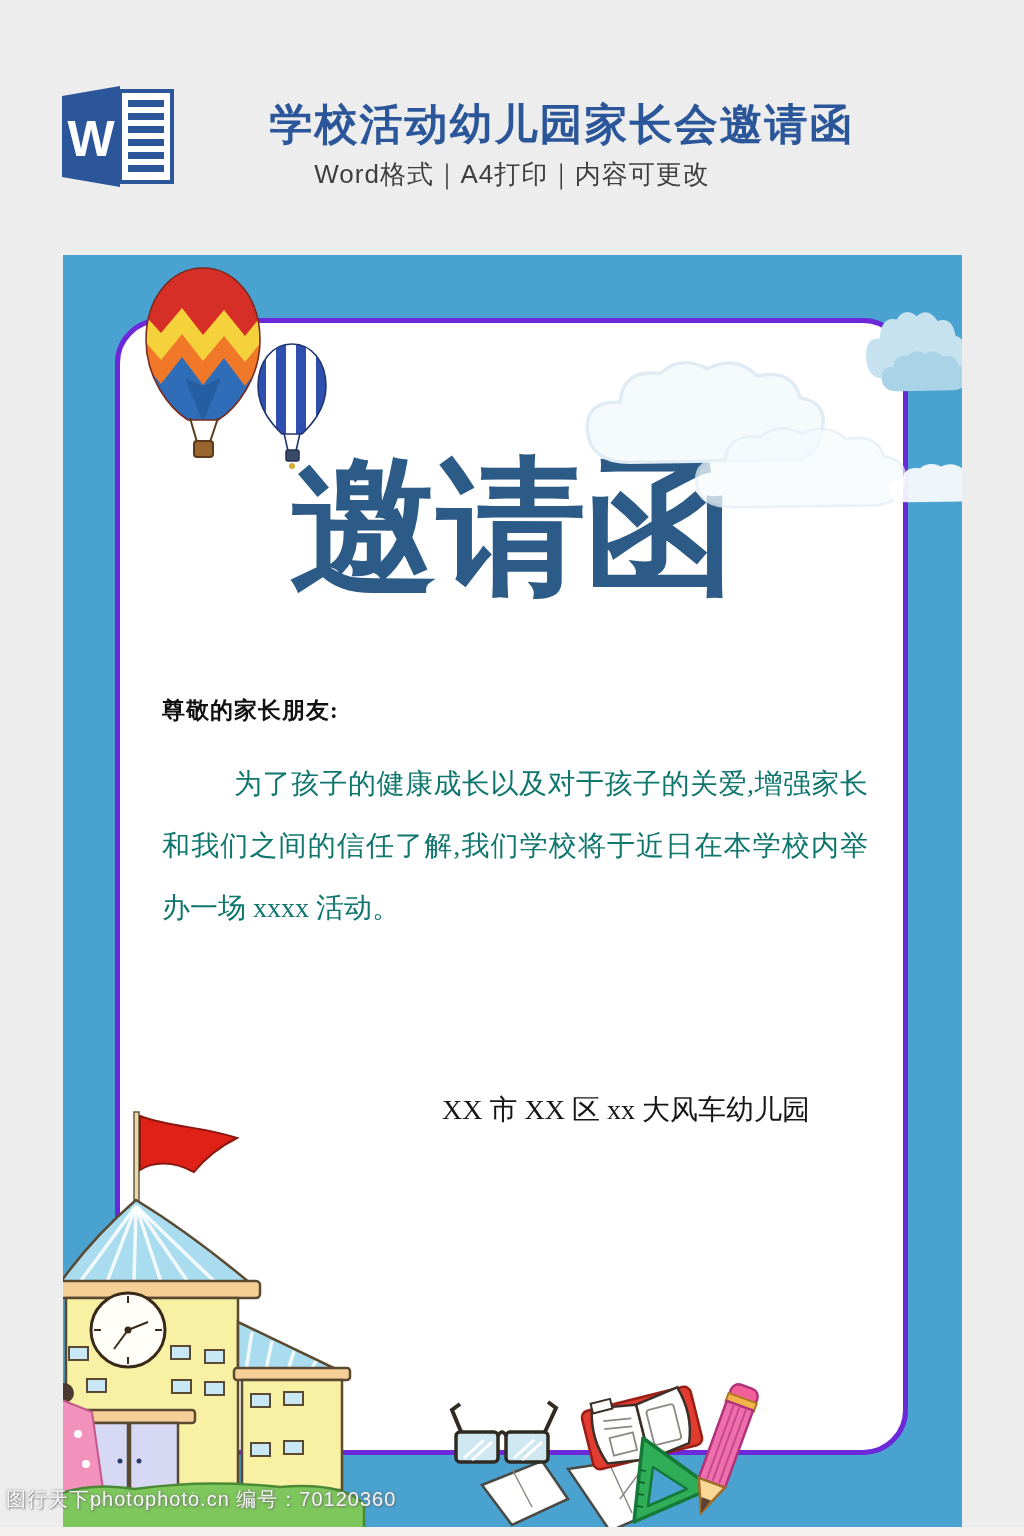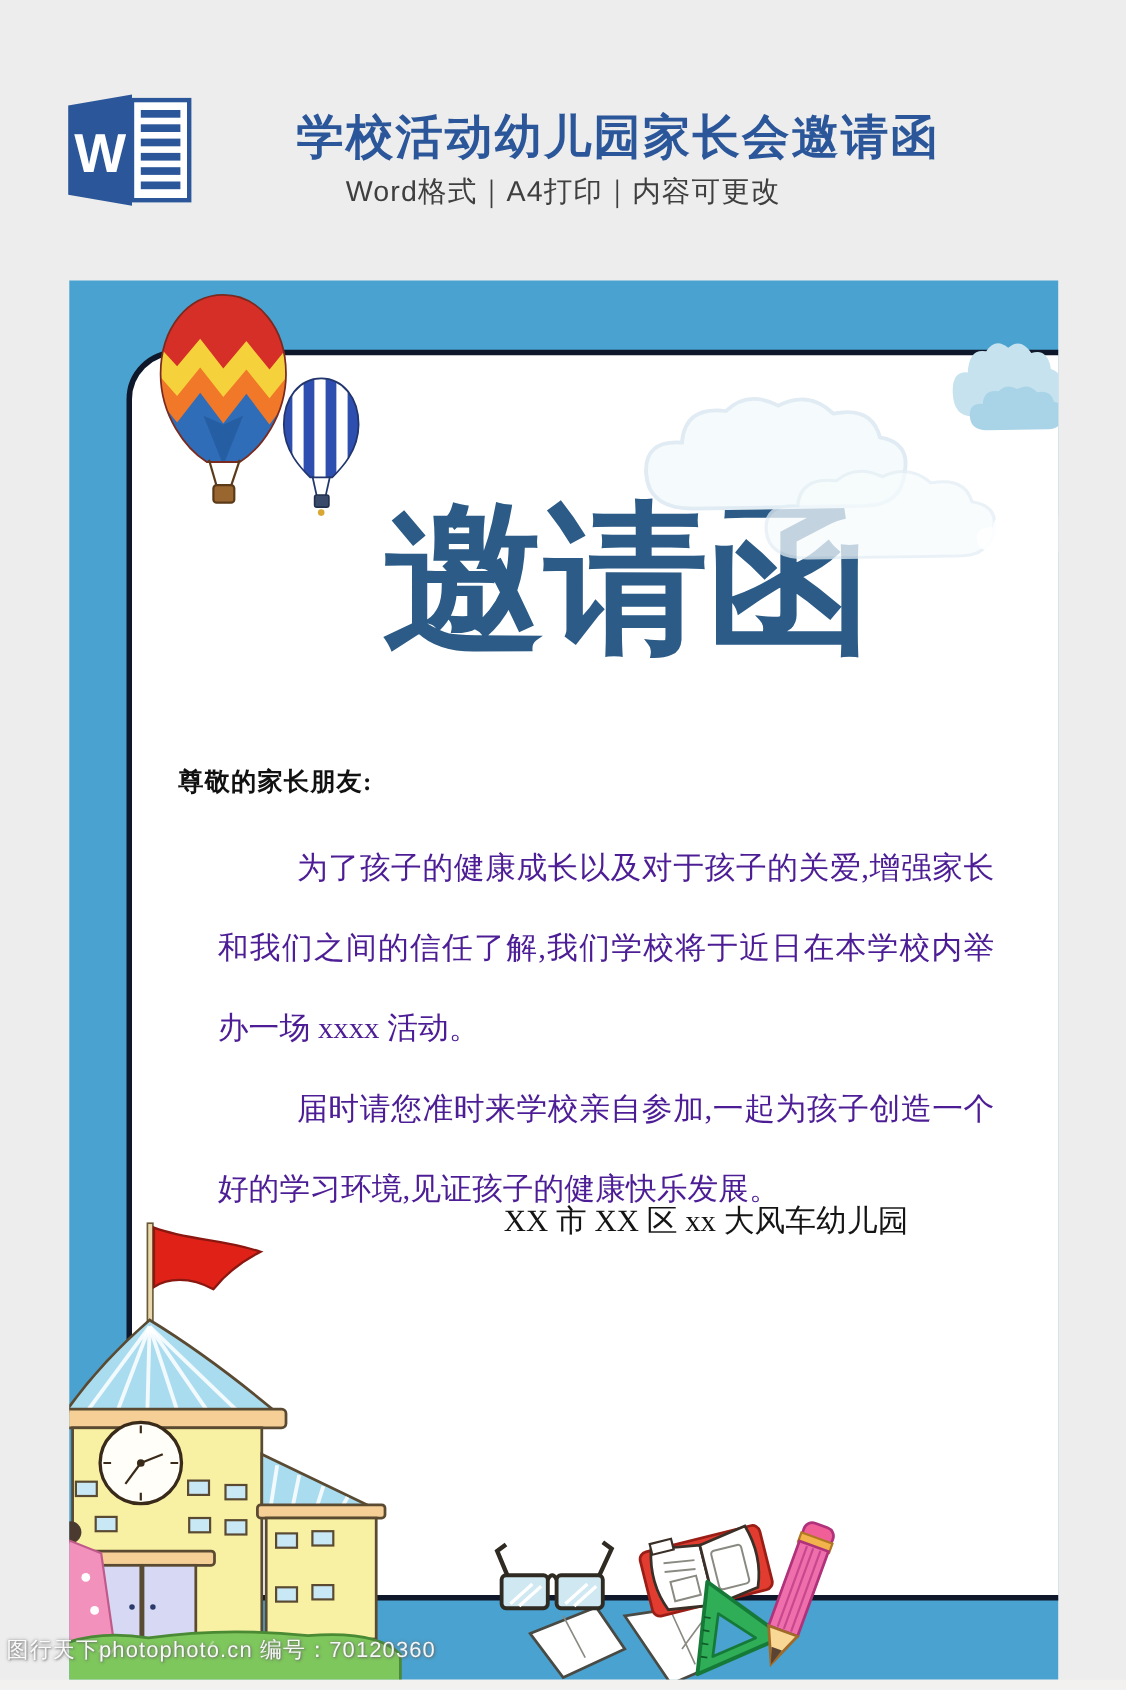--- a/index.html
+++ b/index.html
@@ -10,35 +10,35 @@
   .word-icon{position:absolute;left:60px;top:84px;width:115px;height:106px;}
   .hdr-title{position:absolute;left:0;right:0;top:96px;padding-left:100px;text-align:center;
     font-size:43px;font-weight:bold;letter-spacing:2px;color:#2b579a;
     font-family:"Liberation Sans",sans-serif;}
   .hdr-sub{position:absolute;left:0;right:0;top:157px;text-align:center;
     font-size:26px;color:#3f3f3f;letter-spacing:1px;}
 
   
   .poster{position:absolute;left:63px;top:255px;width:899px;height:1272px;
     background:#49a2cf;overflow:hidden;}
-  .card{position:absolute;left:52px;top:63px;width:909px;height:1137px;box-sizing:border-box;
-    background:#ffffff;border:5px solid #0f172a;border-radius:45px;z-index:1;}
+  .card{position:absolute;left:52px;top:63px;width:793px;height:1137px;box-sizing:border-box;
+    background:#ffffff;border:5px solid #6d28d9;border-radius:45px;z-index:1;}
 
   .inv-title{position:absolute;left:0;width:100%;top:120px;height:170px;line-height:170px;
     text-align:center;font-size:148px;font-weight:bold;color:#2b5b86;
     font-family:"Liberation Serif","DejaVu Serif",serif;}
 
   .salutation{position:absolute;left:42px;top:372px;font-size:23px;font-weight:bold;color:#111;
     font-family:"Liberation Serif","DejaVu Serif",serif;letter-spacing:1px;}
   .body-text{position:absolute;left:42px;top:430px;width:706px;
-    font-family:"Liberation Serif","DejaVu Serif",serif;font-size:28px;color:#4c1d95;
-    line-height:73px;text-align:justify;margin-left:36px;}
+    font-family:"Liberation Serif","DejaVu Serif",serif;font-size:28px;color:#0f766e;
+    line-height:62px;text-align:justify;}
   .body-text p{margin:0;text-indent:72px;}
 
-  .detail{position:absolute;left:338px;font-size:28px;color:#151515;white-space:nowrap;
+  .detail{position:absolute;left:322px;font-size:28px;color:#151515;white-space:nowrap;
     font-family:"Liberation Serif","DejaVu Serif",serif;}
   .d1{top:768px;} .d2{top:827px;} .d3{top:876px;}
 
   
   .decor{position:absolute;}
   .z2{z-index:2;} .z3{z-index:3;}
 
   
   .watermark{position:absolute;left:6px;top:1486px;z-index:60;font-size:20px;letter-spacing:1px;
     color:rgba(255,255,255,.93);white-space:nowrap;
@@ -66,21 +66,20 @@
   <div class="hdr-title">学校活动幼儿园家长会邀请函</div>
   <div class="hdr-sub">Word格式｜A4打印｜内容可更改</div>
 
   <div class="poster">
 
     <div class="card">
       <div class="inv-title">邀请函</div>
       <div class="salutation">尊敬的家长朋友:</div>
       <div class="body-text">
         <p>为了孩子的健康成长以及对于孩子的关爱,增强家长和我们之间的信任了解,我们学校将于近日在本学校内举办一场 xxxx 活动。</p>
-        <p>届时请您准时来学校亲自参加,一起为孩子创造一个好的学习环境,见证孩子的健康快乐发展。</p>
       </div>
       <div class="detail d1">XX 市 XX 区 xx 大风车幼儿园</div>
     </div>
 
     <svg class="decor z2" style="left:517px;top:97px;width:250px;height:120px;" viewBox="0 0 100 50" preserveAspectRatio="none">
       <path d="M20 46 Q4 46 3 33 Q2 20 16 21 Q17 7 32 9 Q40 1 51 7 Q62 1 71 10 Q85 7 88 19 Q99 21 97 32 Q96 45 82 45 Z" fill="#f5fafc" stroke="#e0ebf3" stroke-width="1.4"></path>
     </svg>
     <svg class="decor z2" style="left:627px;top:165px;width:220px;height:95px;opacity:.75;" viewBox="0 0 100 50" preserveAspectRatio="none">
       <path d="M20 46 Q4 46 3 33 Q2 20 16 21 Q17 7 32 9 Q40 1 51 7 Q62 1 71 10 Q85 7 88 19 Q99 21 97 32 Q96 45 82 45 Z" fill="#f6fbfd" stroke="#e3eef5" stroke-width="1.4"></path>
     </svg>

